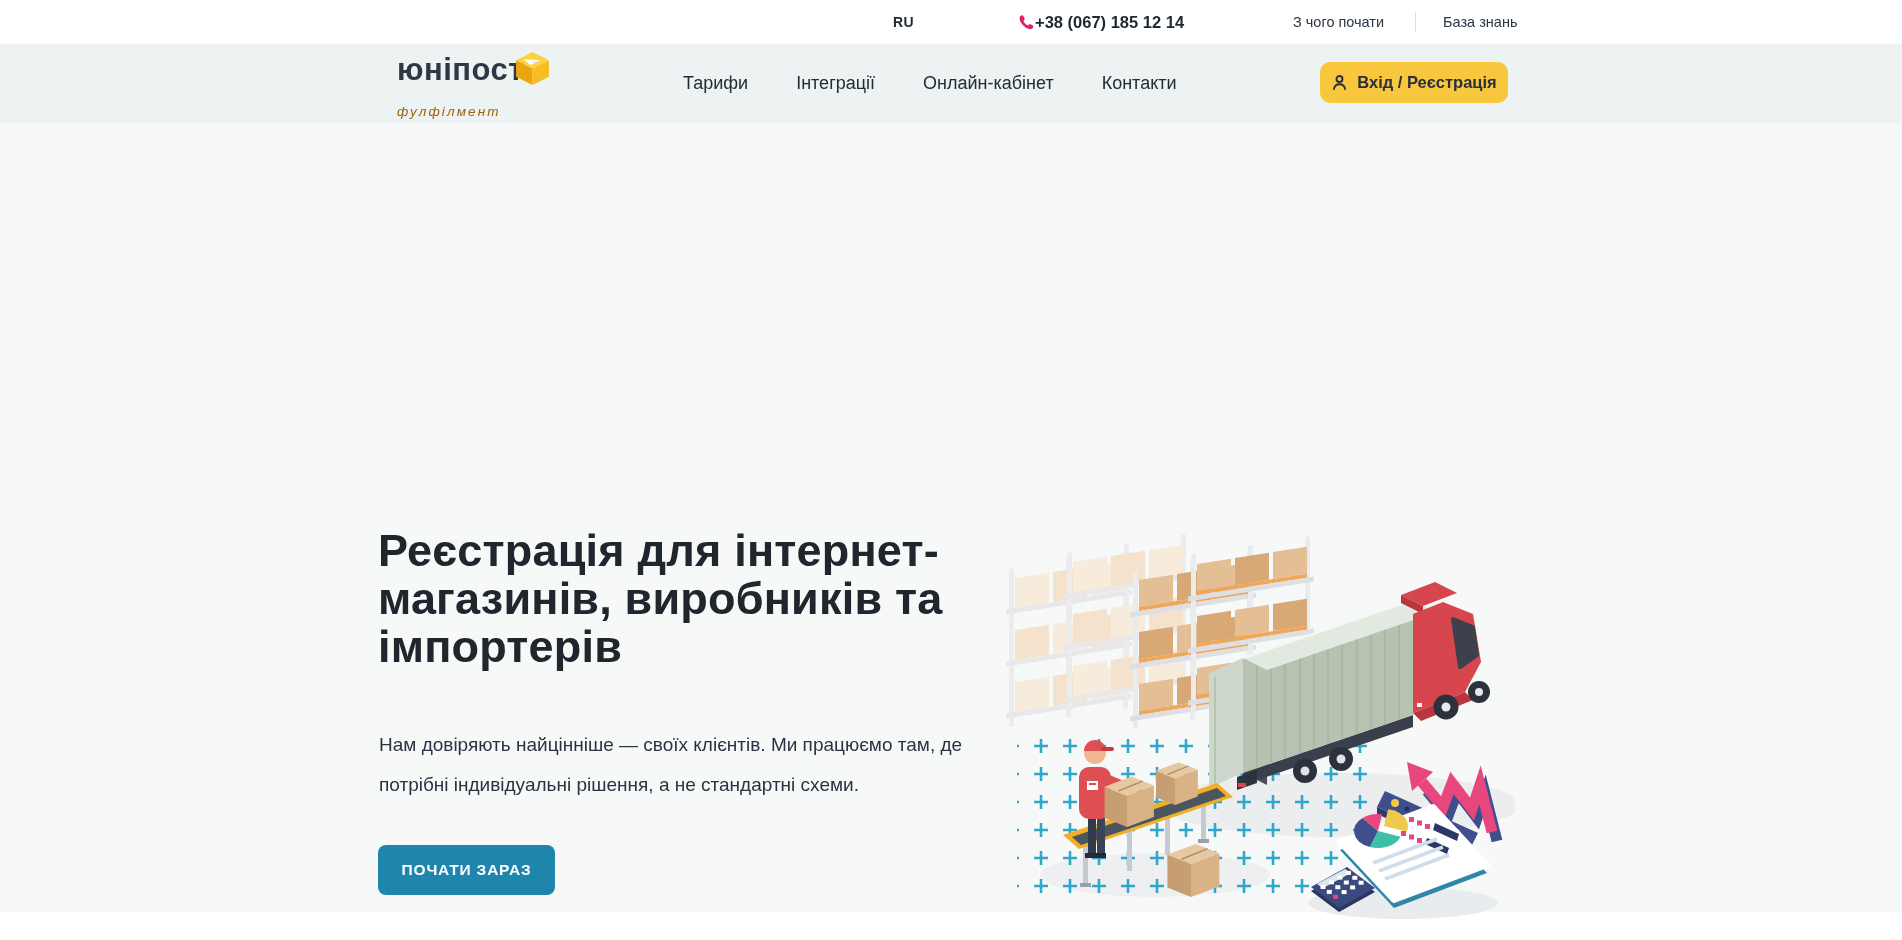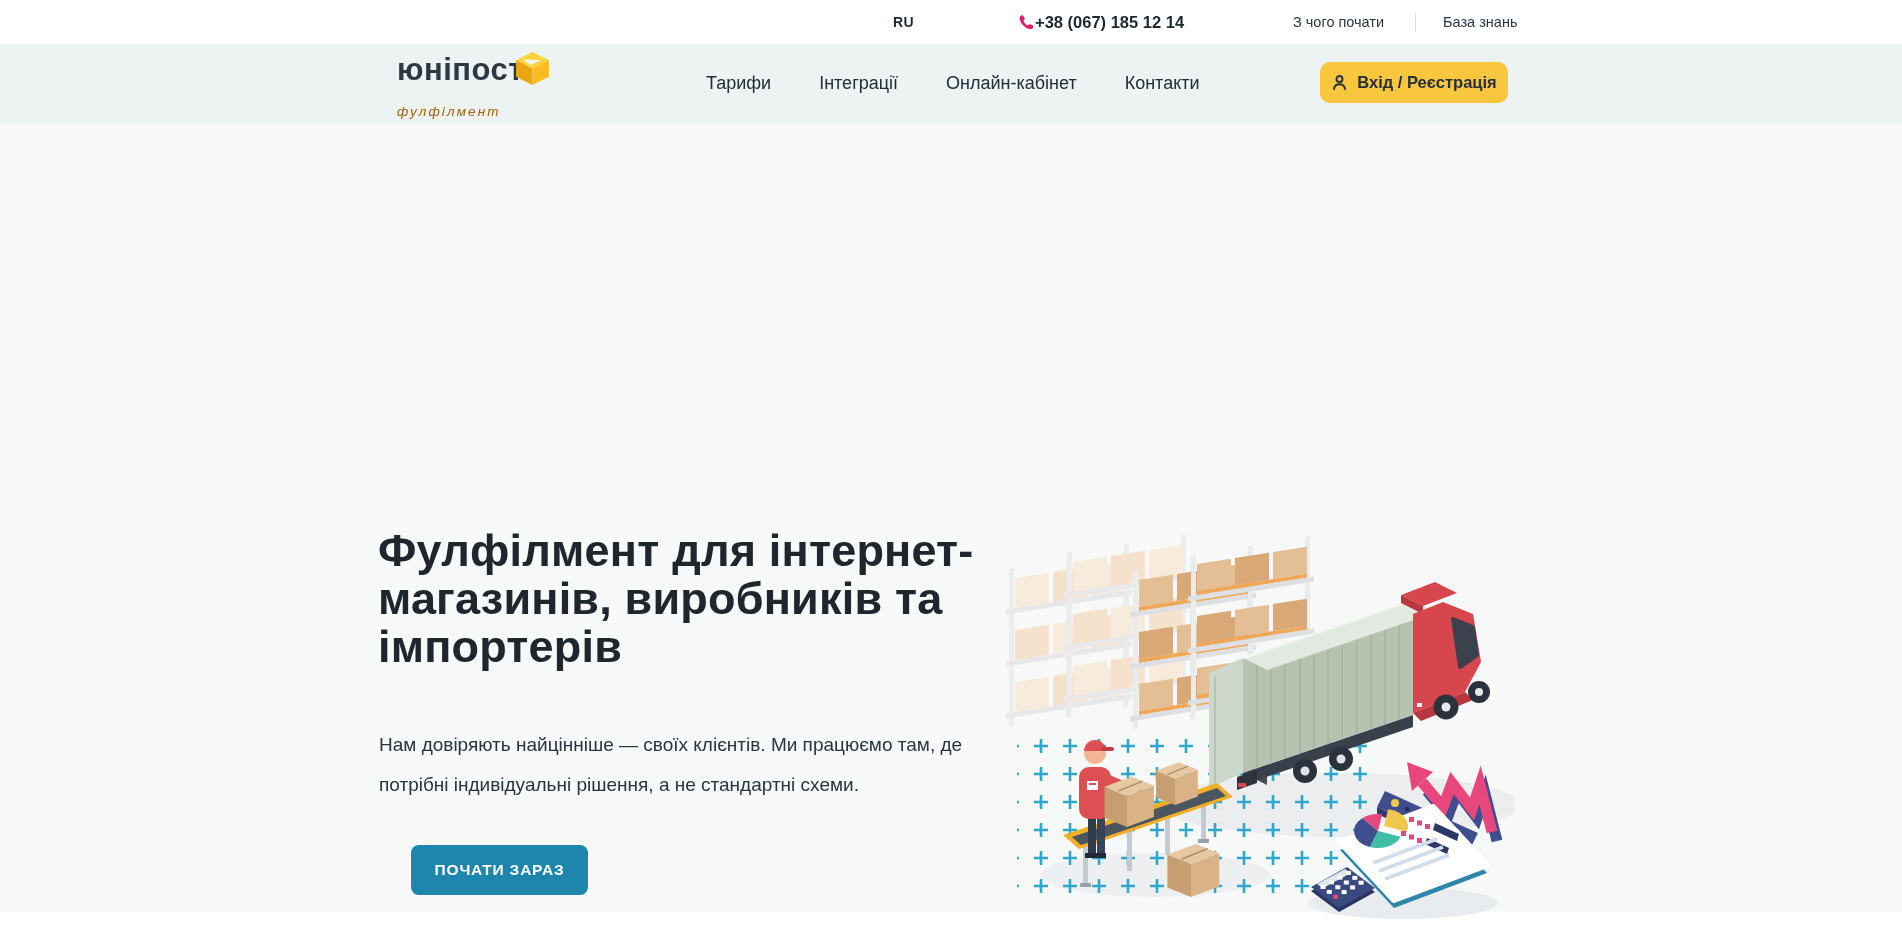--- a/index.html
+++ b/index.html
@@ -18,33 +18,33 @@
   .toplink{position:absolute;top:0;height:44px;line-height:44px;font-size:14.5px;color:#2a3642;cursor:pointer;}
   .toplink.start{left:1293px;}
   .toplink.kb{left:1443px;text-align:center;}
   .topdivider{position:absolute;left:1415px;top:12px;width:1px;height:20px;background:#dcdfe3;}
   
   .header{position:absolute;left:0;top:44px;width:1902px;height:79px;background:#edf2f2;}
   .logo{position:absolute;left:397px;top:9px;cursor:pointer;width:170px;}
   .logo-name{font-size:31px;font-weight:800;color:#2e3744;line-height:34px;letter-spacing:.5px;}
   .logo-tag{font-size:13.5px;color:#a16207;letter-spacing:2.1px;margin-top:17px;font-style:italic;}
   .logo-cube{position:absolute;left:117px;top:-2px;}
-  .nav{position:absolute;left:683px;top:0;height:79px;display:flex;align-items:center;gap:48px;margin-left:23px;}
+  .nav{position:absolute;left:683px;top:0;height:79px;display:flex;align-items:center;gap:48px;}
   .nav-item{font-size:18px;color:#222d38;cursor:pointer;white-space:nowrap;}
   .login-btn{position:absolute;left:1320px;top:18px;width:188px;height:41px;border:none;border-radius:10px;
        background:#f8c73e;display:flex;align-items:center;justify-content:center;gap:9px;
        font-family:inherit;font-size:16.5px;font-weight:700;color:#272f3a;cursor:pointer;}
   
   .hero{position:absolute;left:0;top:123px;width:1902px;height:789px;background:#f7f9f9;}
   .hero-title{position:absolute;left:378px;top:404px;font-size:45px;font-weight:800;color:#20262e;
        line-height:48px;letter-spacing:.2px;}
   .hero-title div{white-space:nowrap;}
   .hero-desc{position:absolute;left:379px;top:602px;font-size:19px;color:#2a3440;line-height:40px;}
   .hero-desc div{white-space:nowrap;}
-  .cta-btn{position:absolute;left:411px;top:722px;width:177px;height:50px;border:none;border-radius:8px;
+  .cta-btn{position:absolute;left:378px;top:722px;width:177px;height:50px;border:none;border-radius:8px;
        background:#1e86ac;color:#ffffff;font-family:inherit;font-size:15.5px;font-weight:700;
        letter-spacing:.8px;cursor:pointer;}
   .illu{position:absolute;left:1005px;top:392px;width:510px;height:405px;}
 </style>
 </head>
 <body>
 
 <div class="topbar">
   <div class="lang">RU</div>
 
@@ -85,21 +85,21 @@
       <circle cx="8.5" cy="5" r="3" fill="none" stroke="#272f3a" stroke-width="1.9"></circle>
       <path d="M3 15 C3.4 11.8 5.6 10.2 8.5 10.2 C11.4 10.2 13.6 11.8 14 15" fill="none" stroke="#272f3a" stroke-width="1.9" stroke-linecap="round"></path>
     </svg>
     <span>Вхід / Реєстрація</span>
   </button>
 </div>
 
 <div class="hero">
 
   <h1 class="hero-title" style="margin:0;">
-    <div>Фулфілмент для інтернет-</div>
+    <div>Реєстрація для інтернет-</div>
     <div>магазинів, виробників та</div>
     <div>імпортерів</div>
   </h1>
 
   <div class="hero-desc">
     <div>Нам довіряють найцінніше — своїх клієнтів. Ми працюємо там, де</div>
     <div>потрібні індивідуальні рішення, а не стандартні схеми.</div>
   </div>
 
   <button class="cta-btn">ПОЧАТИ ЗАРАЗ</button>

